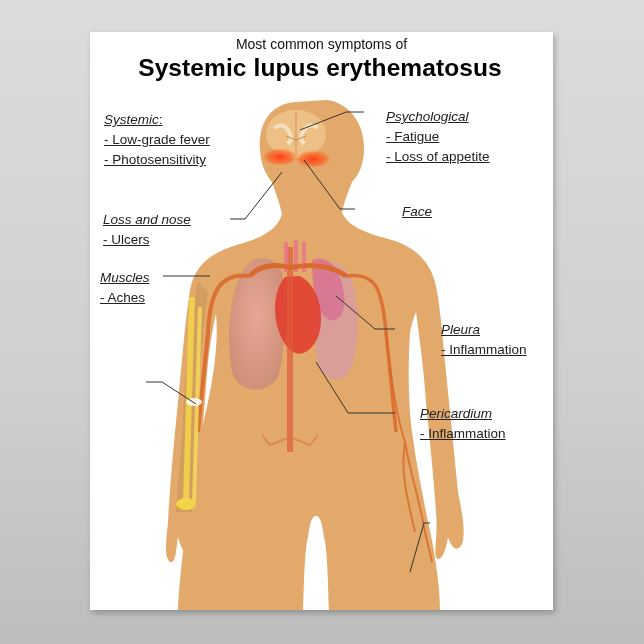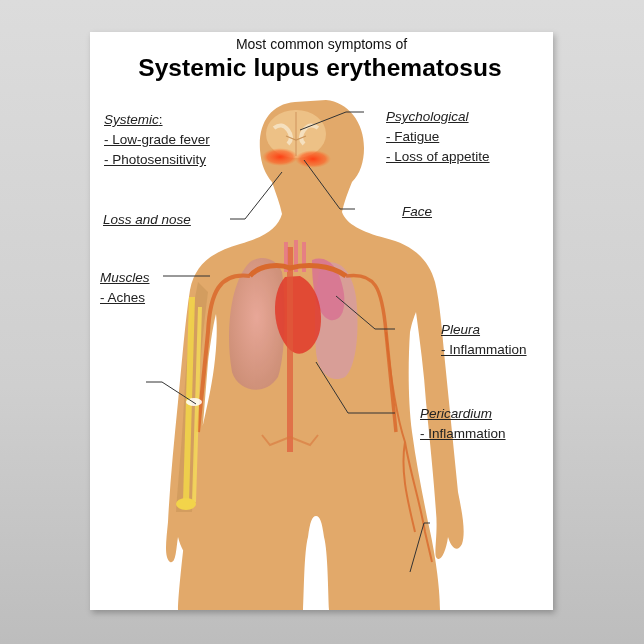--- a/index.html
+++ b/index.html
@@ -161,20 +161,21 @@
   </div>
 
   <div class="label" style="left:296px;top:75px;">
     <span class="head">Psychological</span>
     <span class="item">- Fatigue</span>
     <span class="item">- Loss of appetite</span>
   </div>
 
   <div class="label" style="left:13px;top:178px;">
     <span class="head">Loss and nose</span>
+    <span class="item">- Ulcers</span>
   </div>
 
   <div class="label" style="left:296px;top:170px;margin-left:16px;">
     <span class="head">Face</span>
   </div>
 
   <div class="label" style="left:10px;top:236px;">
     <span class="head">Muscles</span>
     <span class="item">- Aches</span>
   </div>

